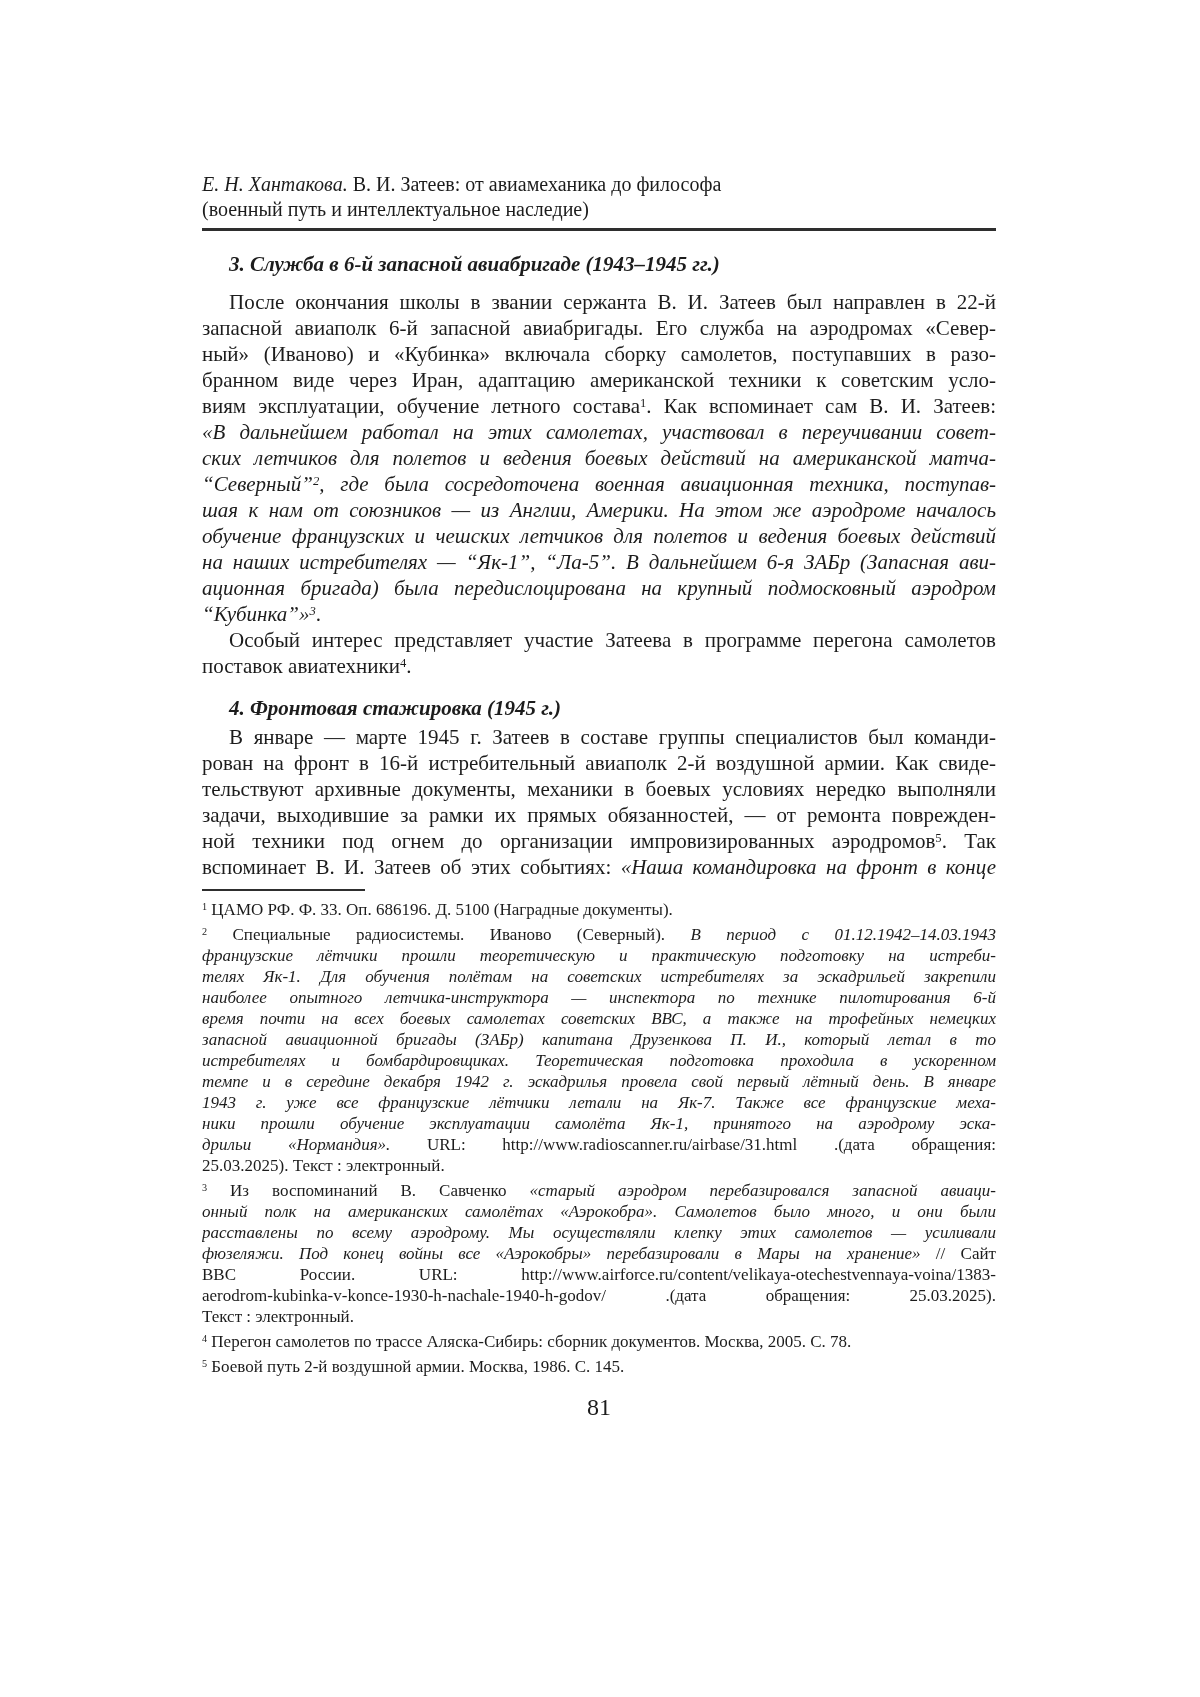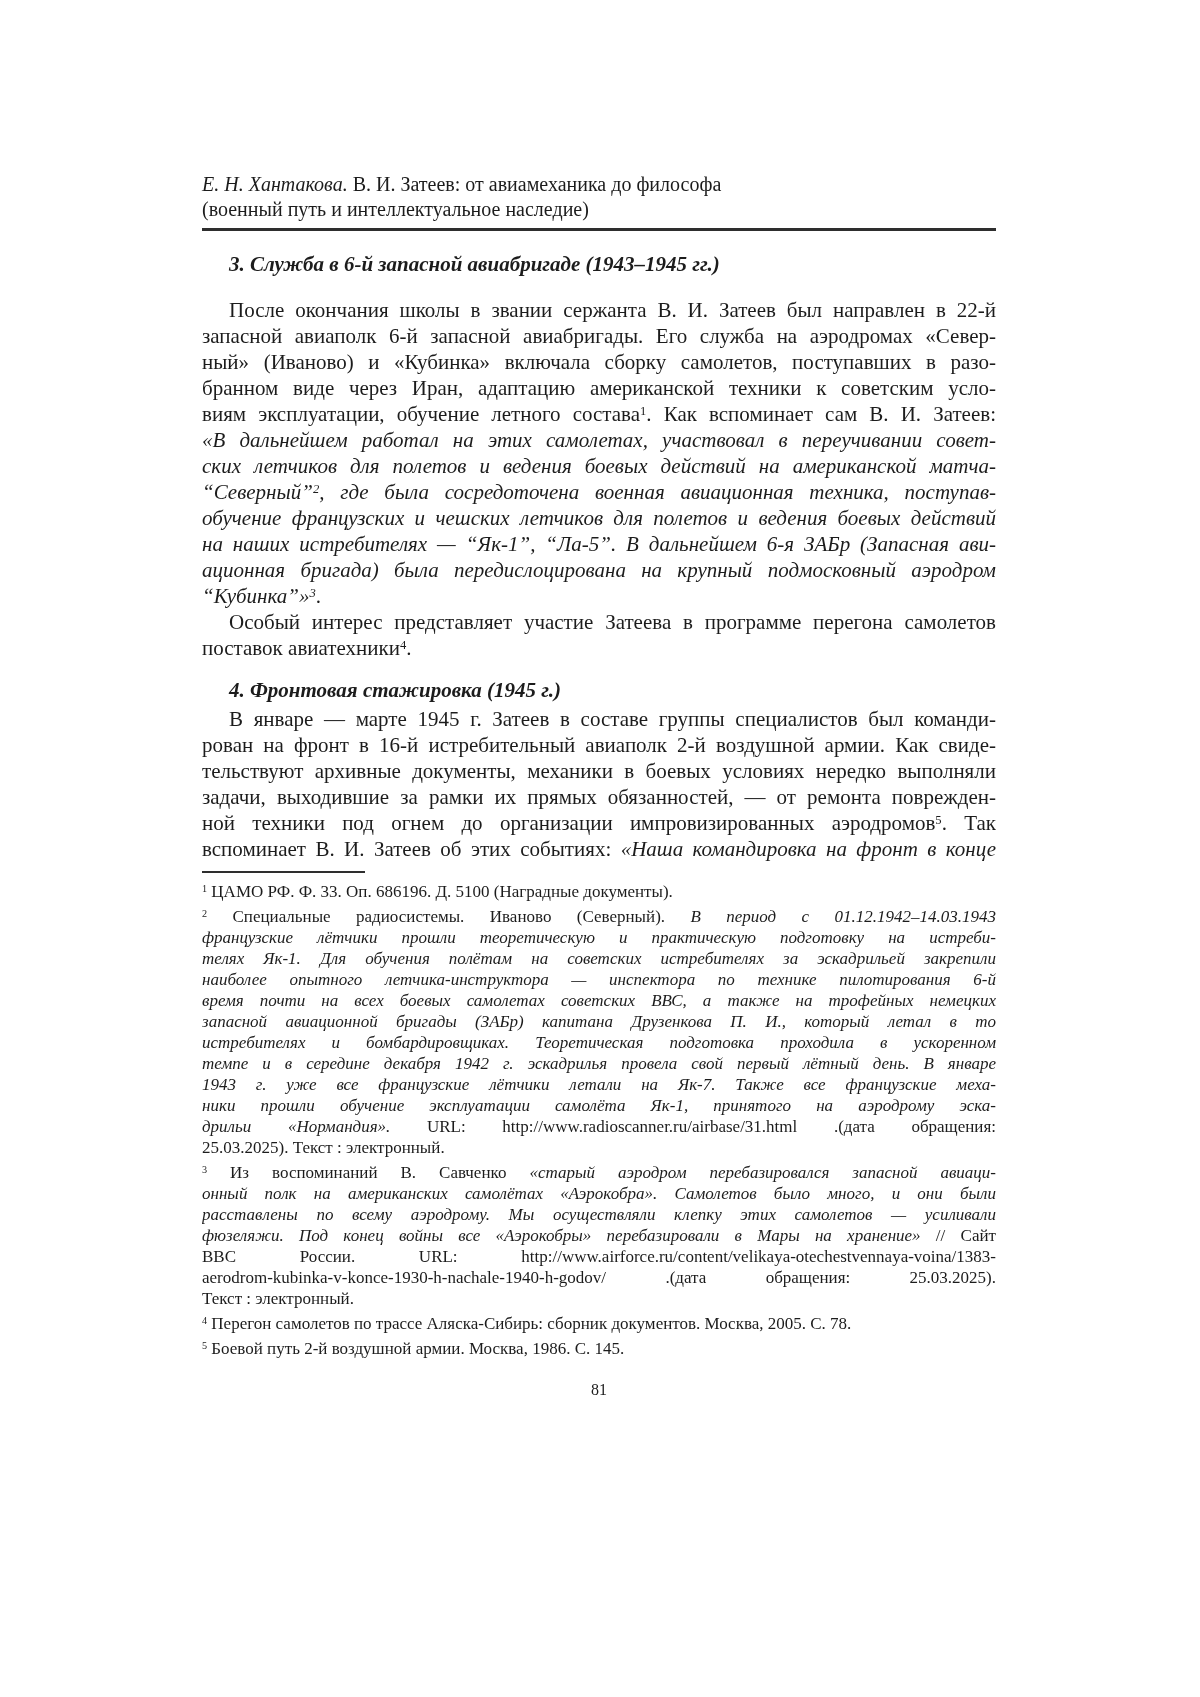--- a/index.html
+++ b/index.html
@@ -22,21 +22,21 @@
   .hdr-line { font-size: 20px; line-height: 25px; }
   .hdr-rule { height: 3px; background: #2e2e2e; margin-top: 6px; }
   
   .sec-heading {
     font-style: italic;
     font-weight: bold;
     font-size: 21px;
     line-height: 26px;
     padding-left: 27px;
   }
-  .h3gap { margin-top: 20px; margin-bottom: 20px; }
+  .h3gap { margin-top: 20px; margin-bottom: 12px; }
   .h4gap { margin-top: 16px; margin-bottom: 3px; font-style: italic; }
   
   .para { font-size: 21px; }
   .tline {
     line-height: 26px;
     height: 26px;
     overflow: hidden;
     text-align: justify;
     text-align-last: justify;
   }
@@ -52,21 +52,21 @@
   }
   
   .footnotes { margin-top: 9px; font-size: 17px; }
   .fn-rule { width: 163px; height: 2px; background: #2e2e2e; margin-bottom: 8px; }
   .fn-para { margin-bottom: 4px; }
   .fn-para .tline { line-height: 21px; height: 21px; }
   
   .page-number {
     margin-top: 18px;
     text-align: center;
-    font-size: 16px;
+    font-size: 24px;
     line-height: 25px;
   }
 </style>
 </head>
 <body>
 
 <div class="sheet">
   <div class="content">
 
     <div class="running-header">
@@ -79,20 +79,21 @@
       <div class="sec-heading h3gap">3. Служба в 6-й запасной авиабригаде (1943–1945 гг.)</div>
       <div class="para">
           <div class="tline ind"><span>После окончания школы в звании сержанта В. И. Затеев был направлен в 22-й</span></div>
           <div class="tline"><span>запасной авиаполк 6-й запасной авиабригады. Его служба на аэродромах «Север-</span></div>
           <div class="tline"><span>ный» (Иваново) и «Кубинка» включала сборку самолетов, поступавших в разо-</span></div>
           <div class="tline"><span>бранном виде через Иран, адаптацию американской техники к советским усло-</span></div>
           <div class="tline"><span>виям эксплуатации, обучение летного состава</span><sup>1</sup><span>. Как вспоминает сам В. И. Затеев:</span></div>
           <div class="tline"><span class="i">«В дальнейшем работал на этих самолетах, участвовал в переучивании совет-</span></div>
           <div class="tline"><span class="i">ских летчиков для полетов и ведения боевых действий на американской матча-</span></div>
           <div class="tline"><span class="i">“Северный”</span><sup class="i">2</sup><span class="i">, где была сосредоточена военная авиационная техника, поступав-</span></div>
+          <div class="tline"><span class="i">шая к нам от союзников — из Англии, Америки. На этом же аэродроме началось</span></div>
           <div class="tline"><span class="i">обучение французских и чешских летчиков для полетов и ведения боевых действий</span></div>
           <div class="tline"><span class="i">на наших истребителях — “Як-1”, “Ла-5”. В дальнейшем 6-я ЗАБр (Запасная ави-</span></div>
           <div class="tline"><span class="i">ационная бригада) была передислоцирована на крупный подмосковный аэродром</span></div>
           <div class="tline last"><span class="i">“Кубинка”»</span><sup class="i">3</sup><span>.</span></div>
         </div>
       <div class="para">
           <div class="tline ind"><span>Особый интерес представляет участие Затеева в программе перегона самолетов</span></div>
           <div class="tline last"><span>поставок авиатехники</span><sup>4</sup><span>.</span></div>
         </div>
       <div class="sec-heading h4gap">4. Фронтовая стажировка (1945 г.)</div>

